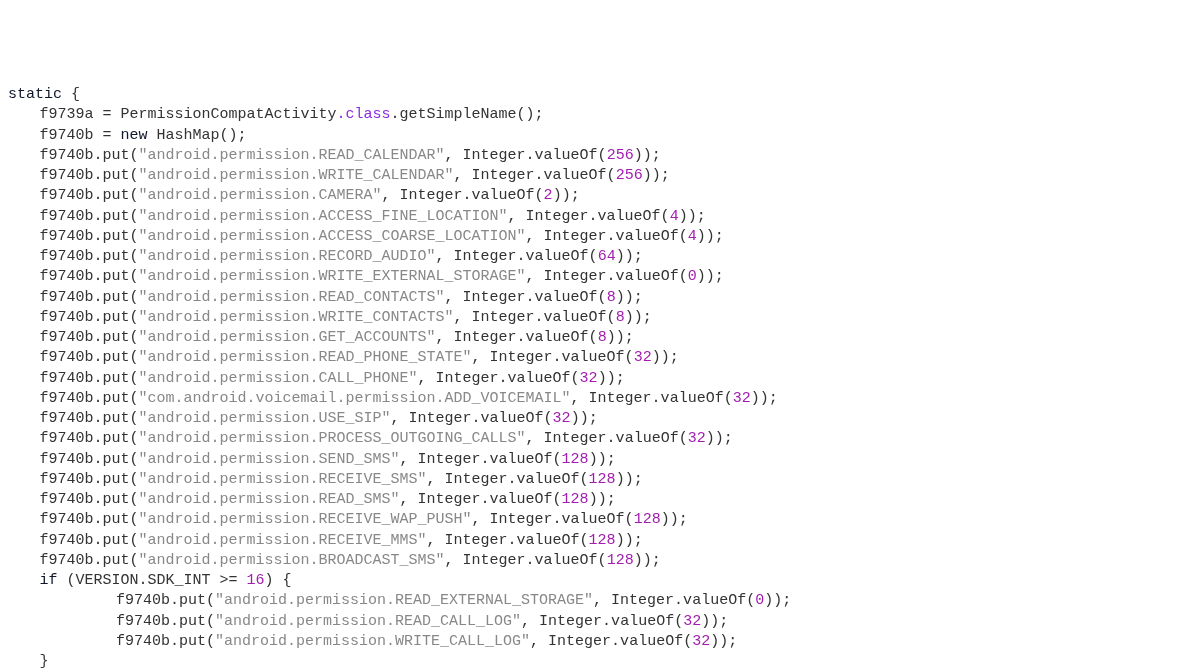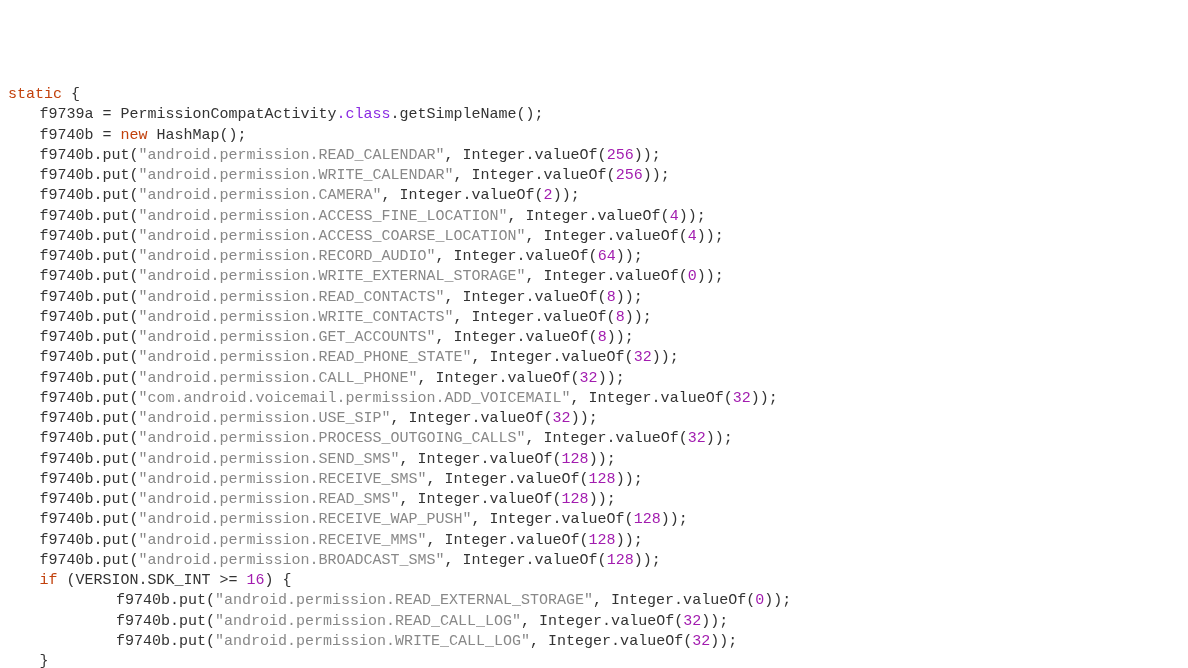--- a/index.html
+++ b/index.html
@@ -7,21 +7,21 @@
     padding: 4px 8px;
     background: #ffffff;
     font-family: "Courier New", Consolas, monospace;
     font-size: 15px;
     line-height: 1.35;
     color: #333333;
     white-space: pre;
     width: 1188px;
     box-sizing: border-box;
   }
-  .kw  { color: #c2410c; }   
+  .kw  { color: #0f172a; }   
   .cls { color: #8a2be2; }   
   .str { color: #888888; }   
   .num { color: #a21caf; }   
   .pln { color: #333333; }   
   .line { display: block; }
   .i1 { margin-left: 3.5ch; }
   .i3 { margin-left: 12ch; }
 </style>
 </head>
 <body>

